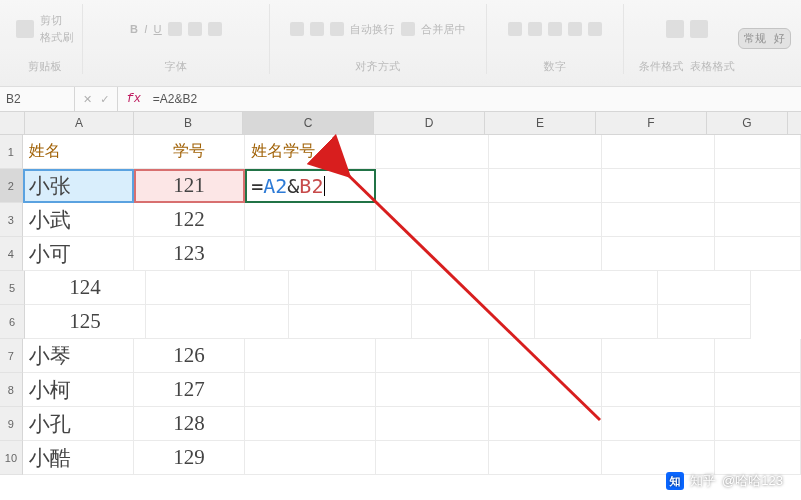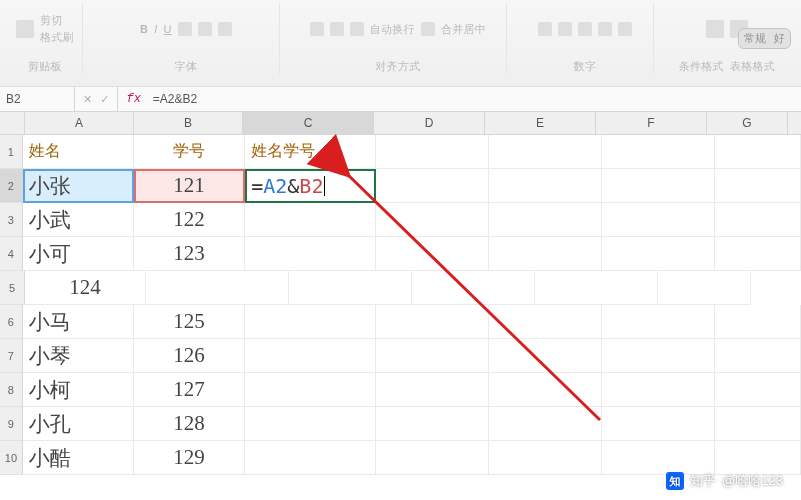--- a/index.html
+++ b/index.html
@@ -1,16 +1,16 @@
 <!DOCTYPE html>
 <html><head>
 <meta charset="utf-8">
 <style>
   html,body{margin:0;padding:0;font-family:"Microsoft YaHei","SimSun",Arial,sans-serif;font-size:12px;color:#333;background:#fff;width:801px;height:500px;overflow:hidden;position:relative}
-  .ribbon{height:78px;background:linear-gradient(#f7f7f7,#eeeeee);border-bottom:1px solid #dcdcdc;display:flex;align-items:flex-start;padding:4px 8px;gap:10px;color:#a8a8a8;filter:blur(.3px);opacity:.92}
+  .ribbon{height:78px;background:linear-gradient(#f7f7f7,#eeeeee);border-bottom:1px solid #dcdcdc;display:flex;align-items:flex-start;padding:4px 8px;color:#a8a8a8;filter:blur(.3px);opacity:.92}
   .grp{display:flex;flex-direction:column;height:70px;justify-content:space-between;align-items:center;border-right:1px solid #e3e3e3;padding:0 8px}
   .grp:last-child{border-right:none}
   .grp .icons{display:flex;flex-wrap:wrap;gap:6px;align-items:center;justify-content:center;height:50px}
   .grp .lbl{font-size:11px;color:#b5b5b5}
   .ico{width:18px;height:18px;background:#dcdcdc;border-radius:2px}
   .ico.s{width:14px;height:14px}
   .ribbon .txt{font-size:11px;color:#b4b4b4}
   .tag-badge{position:absolute;right:10px;top:28px;background:#e0e0e0;border:1px solid #c0c0c0;font-size:11px;padding:2px 5px;border-radius:6px;color:#888}
 
   .fbar{height:24px;display:flex;align-items:center;border-bottom:1px solid #d6d6d6;background:#fafafa;font-size:12px;color:#555}
@@ -197,21 +197,20 @@
       <div class="rh">5</div>
       <div class="cell B">124</div>
       <div class="cell C"></div>
         <div class="cell D"></div>
         <div class="cell E"></div>
         <div class="cell F"></div>
         <div class="cell G"></div>
     </div>
     <div class="row">
       <div class="rh">6</div>
-      <div class="cell A">小马</div>
       <div class="cell B">125</div>
       <div class="cell C"></div>
         <div class="cell D"></div>
         <div class="cell E"></div>
         <div class="cell F"></div>
         <div class="cell G"></div>
     </div>
     <div class="row">
       <div class="rh">7</div>
       <div class="cell A">小琴</div>

